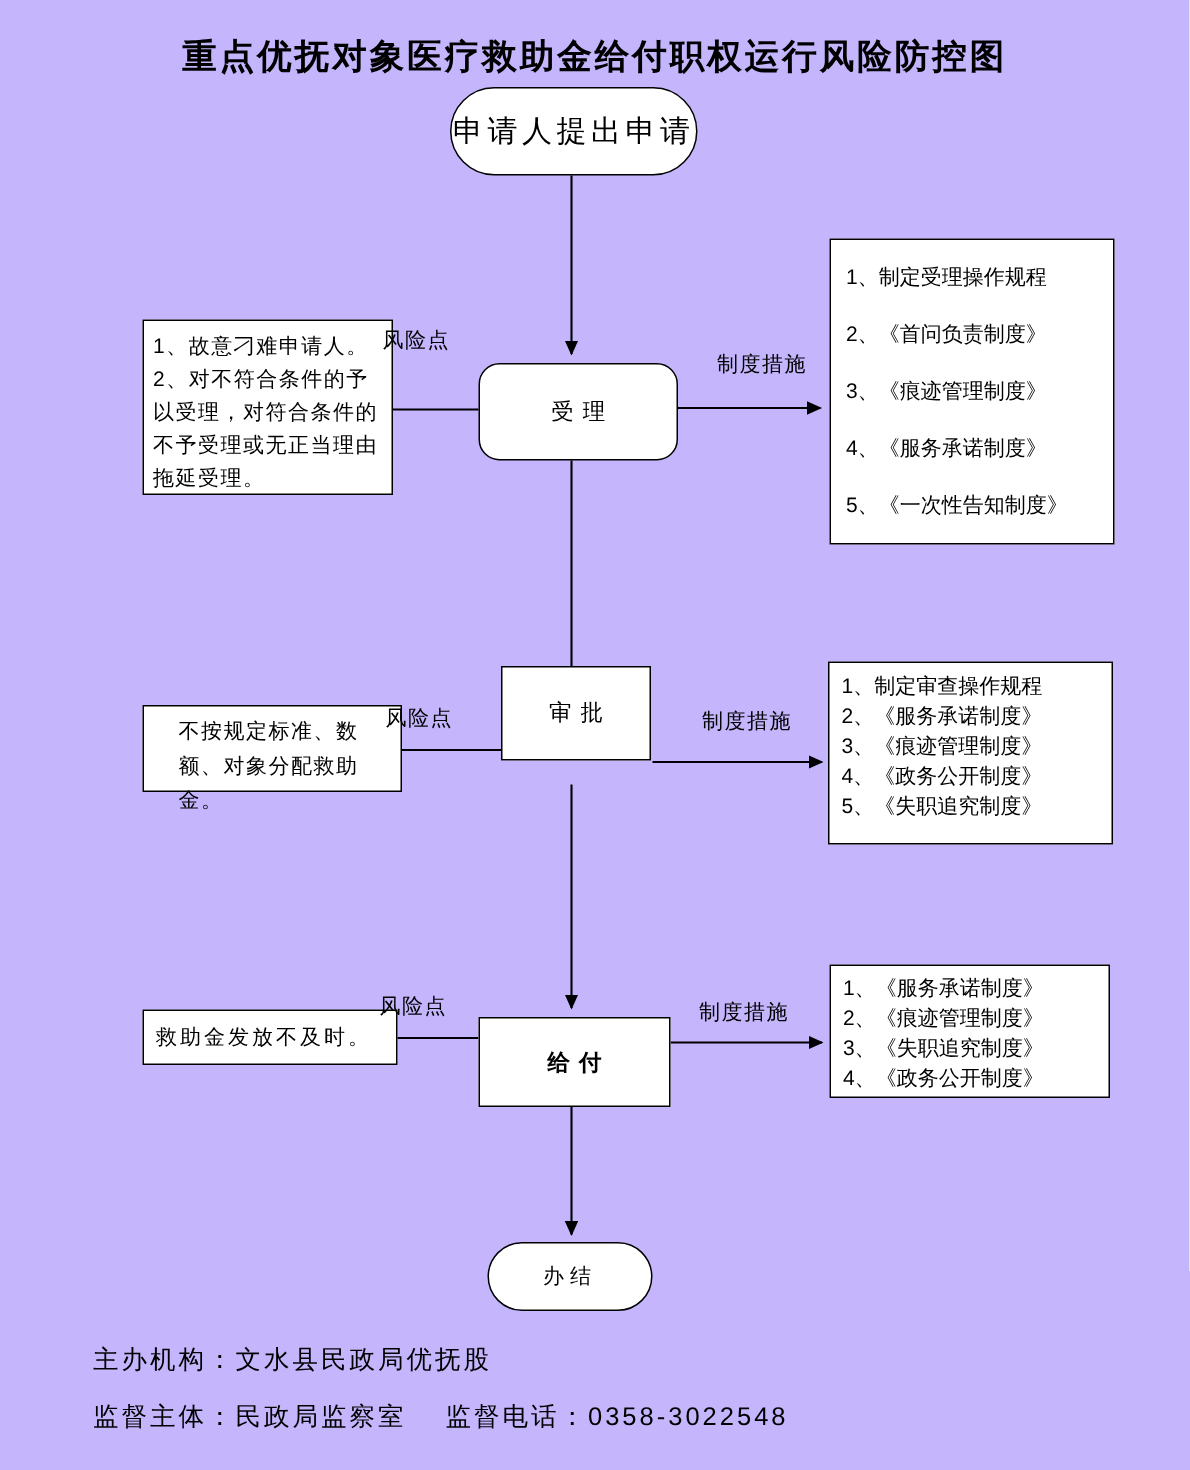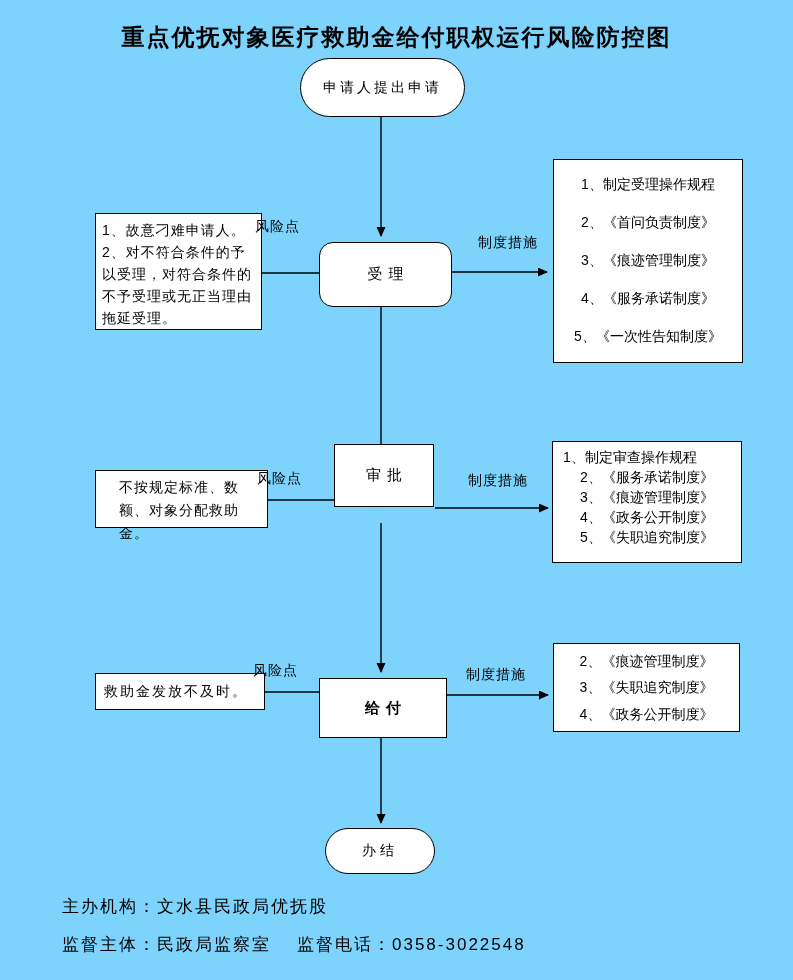--- a/index.html
+++ b/index.html
@@ -6,21 +6,21 @@
     margin: 0;
     padding: 0;
     background: #ffffff;
     font-family: "Liberation Sans", sans-serif;
     color: #000000;
   }
   .canvas {
     position: relative;
     width: 793px;
     height: 980px;
-    background: #7dd3fc;
+    background: #c4b5fd;
     overflow: hidden;
   }
   .connectors {
     position: absolute;
     left: 0; top: 0;
     width: 793px; height: 980px;
     pointer-events: none;
   }
   .title {
     position: absolute;
@@ -38,21 +38,21 @@
     border: 1.5px solid #000;
     background: #fff;
     display: flex;
     align-items: center;
     justify-content: center;
   }
   .oval-start {
     left: 300px; top: 58px;
     width: 165px; height: 59px;
     border-radius: 30px;
-    font-size: 14px;
+    font-size: 20px;
     letter-spacing: 3px;
   }
   .oval-end {
     left: 325px; top: 828px;
     width: 110px; height: 46px;
     border-radius: 23px;
     font-size: 14px;
     letter-spacing: 4px;
   }
   .process {
@@ -94,21 +94,20 @@
     letter-spacing: 2px;
   }
   .mbox {
     position: absolute;
     box-sizing: border-box;
     border: 1.5px solid #000;
     background: #fff;
     font-size: 14px;
     display: flex;
     flex-direction: column;
-    text-align: center;
   }
   .m1 {
     left: 553px; top: 159px;
     width: 190px; height: 204px;
     padding: 16px 10px;
     justify-content: space-between;
   }
   .m2 {
     left: 552px; top: 441px;
     width: 190px; height: 122px;
@@ -204,20 +203,21 @@
     <div>5、《失职追究制度》</div>
   </div>
 
   <div class="textbox risk3">
     <div>救助金发放不及时。</div>
   </div>
   <div class="linklabel lbl-risk-3">风险点</div>
   <div class="node process p3">给付</div>
   <div class="linklabel lbl-measure-3">制度措施</div>
   <div class="mbox m3">
+    <div>1、《服务承诺制度》</div>
     <div>2、《痕迹管理制度》</div>
     <div>3、《失职追究制度》</div>
     <div>4、《政务公开制度》</div>
   </div>
 
   <div class="node oval-end">办结</div>
 
   <div class="footer-line footer-1">主办机构：文水县民政局优抚股</div>
   <div class="footer-line footer-2">
     <span>监督主体：民政局监察室</span><span class="phone">监督电话：0358-3022548</span>

